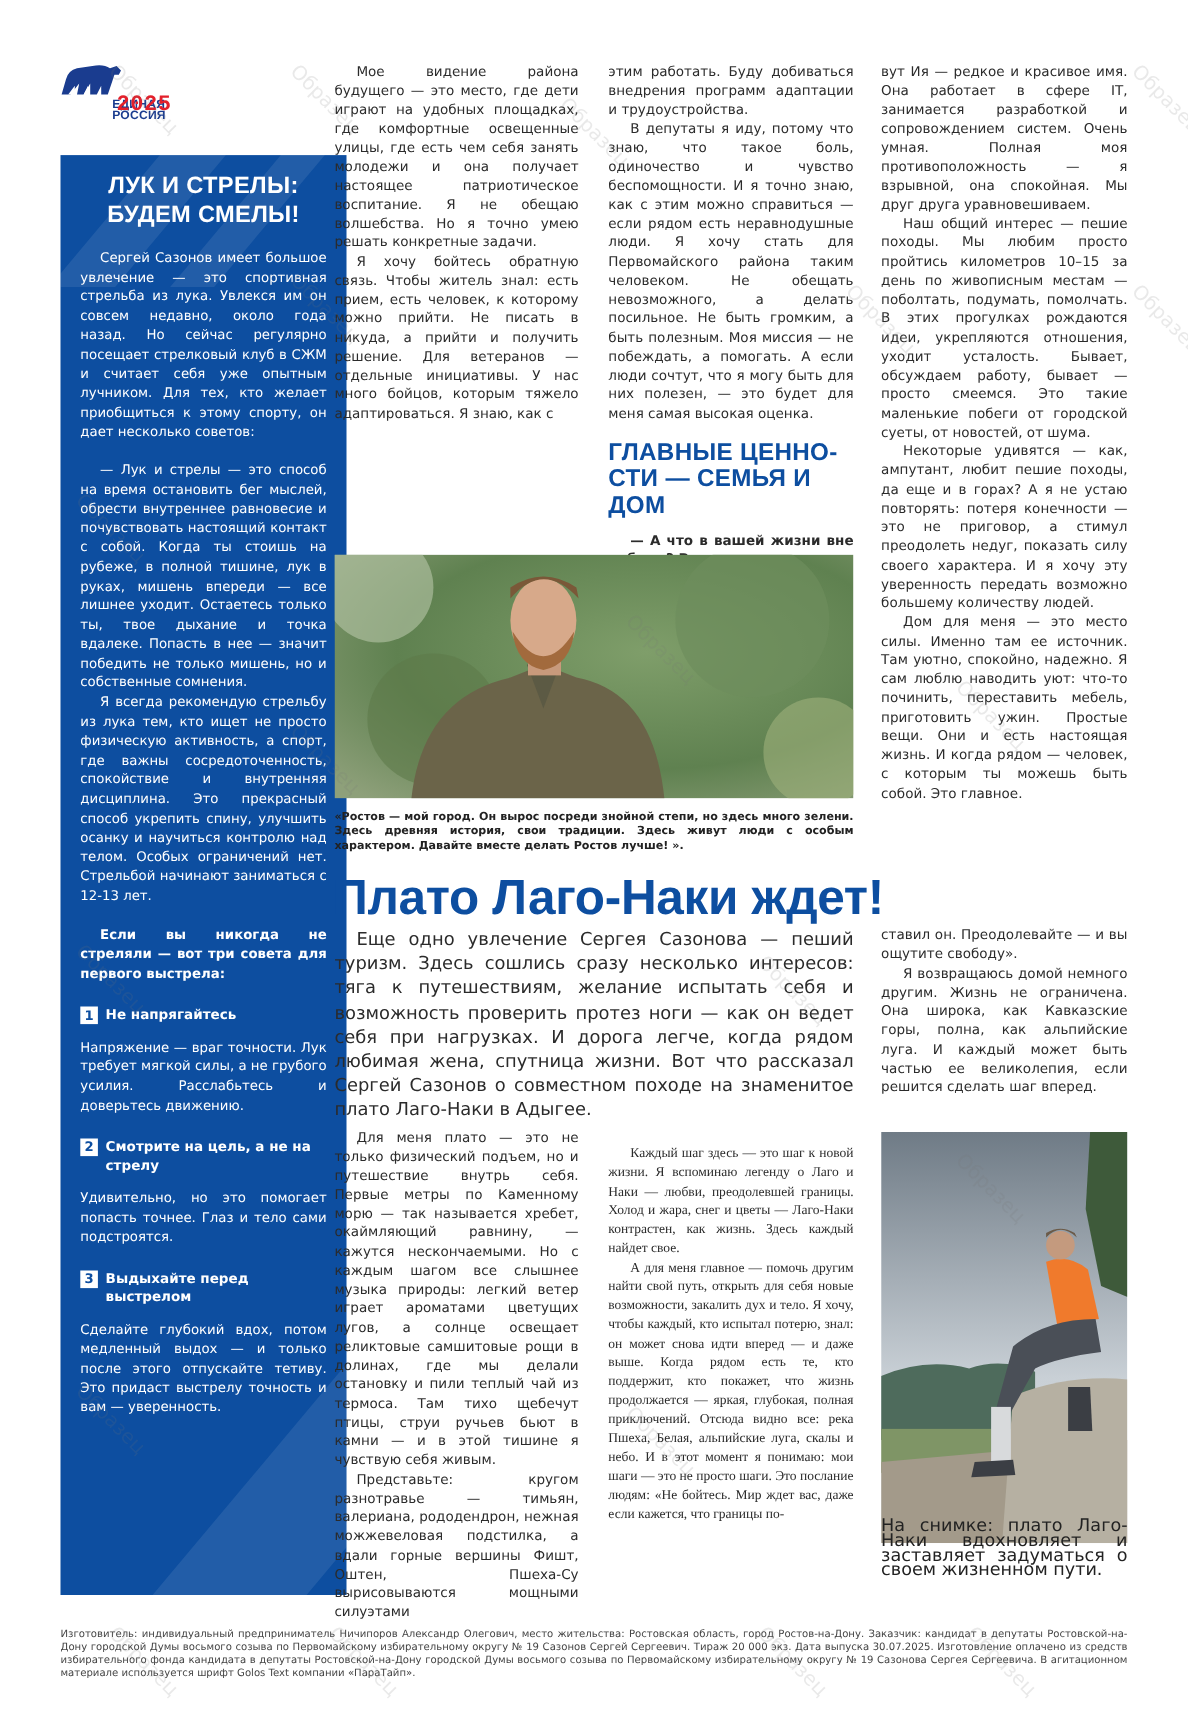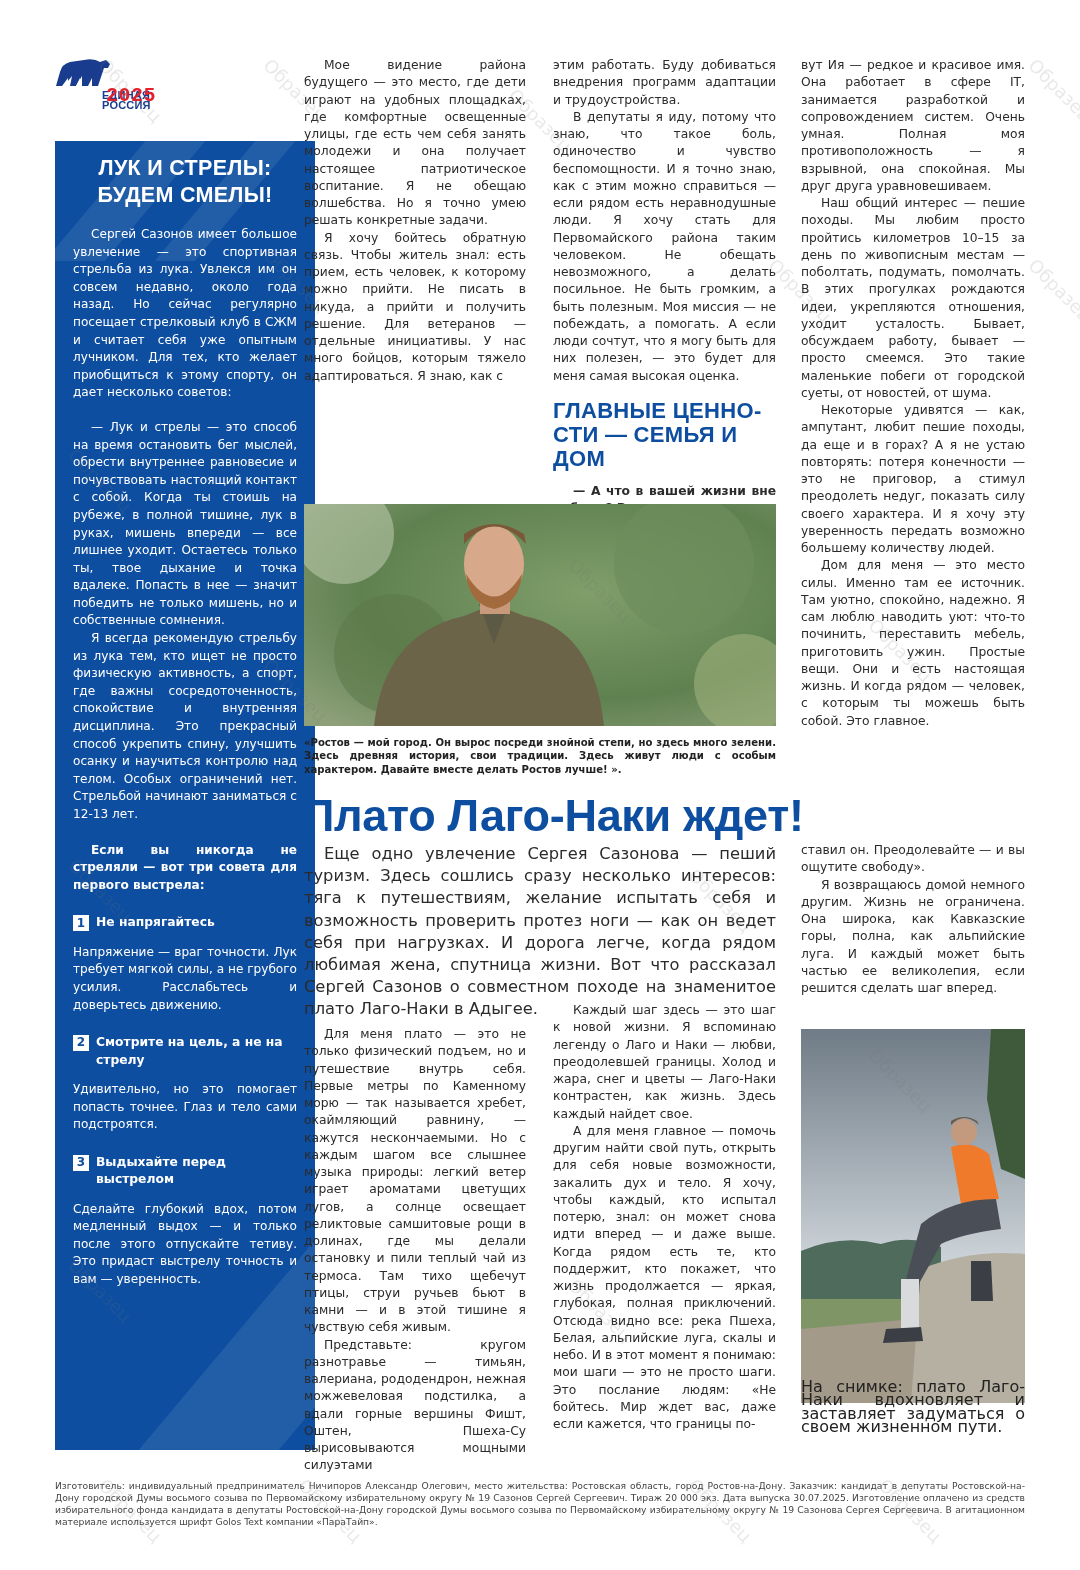--- a/index.html
+++ b/index.html
@@ -40,21 +40,21 @@
   
   .photo1 { left: 304px; top: 504px; width: 472px; height: 222px; overflow: hidden; }
   .caption1 { left: 304px; top: 736px; width: 472px; font-family: "DejaVu Sans", sans-serif; font-weight: 700; font-size: 10.1px; line-height: 13.3px; color: #222; text-align: justify; }
 
   
   .headline { left: 302px; top: 790px; width: 720px; font-family: "Liberation Sans", sans-serif; font-weight: 700; font-size: 45px; line-height: 52px; color: #0d4ea0; letter-spacing: -0.3px; }
   .lead { left: 304px; top: 843px; width: 472px; font-family: "DejaVu Sans", sans-serif; font-size: 16.3px; line-height: 22.2px; text-align: justify; color: #2b2b2b; }
   .lead p { text-indent: 20px; }
 
   .col4 { left: 304px; top: 1026px; width: 222px; }
-  .col5 { left: 553px; top: 1002px; width: 223px; }
+  .col5 { left: 553px; top: 1040px; width: 223px; font-family: Liberation Serif, serif; }
   .col6 { left: 801px; top: 842px; width: 224px; }
 
   .photo2 { left: 801px; top: 1029px; width: 224px; height: 374px; overflow: hidden; }
   .caption2 { left: 801px; top: 1380px; width: 224px; font-family: "DejaVu Sans", sans-serif; font-weight: 400; font-size: 16px; line-height: 13.3px; color: #222; text-align: justify; }
 
   .imprint { left: 55px; top: 1464px; width: 970px; font-family: "DejaVu Sans", sans-serif; font-size: 9.2px; line-height: 12.1px; color: #444; text-align: justify; margin-top: 16px; }
 
   .watermark { position: absolute; font-family: "DejaVu Sans", sans-serif; font-size: 18px; color: rgba(120,120,120,0.16); transform: rotate(45deg); pointer-events: none; white-space: nowrap; }
 </style>
 </head>

